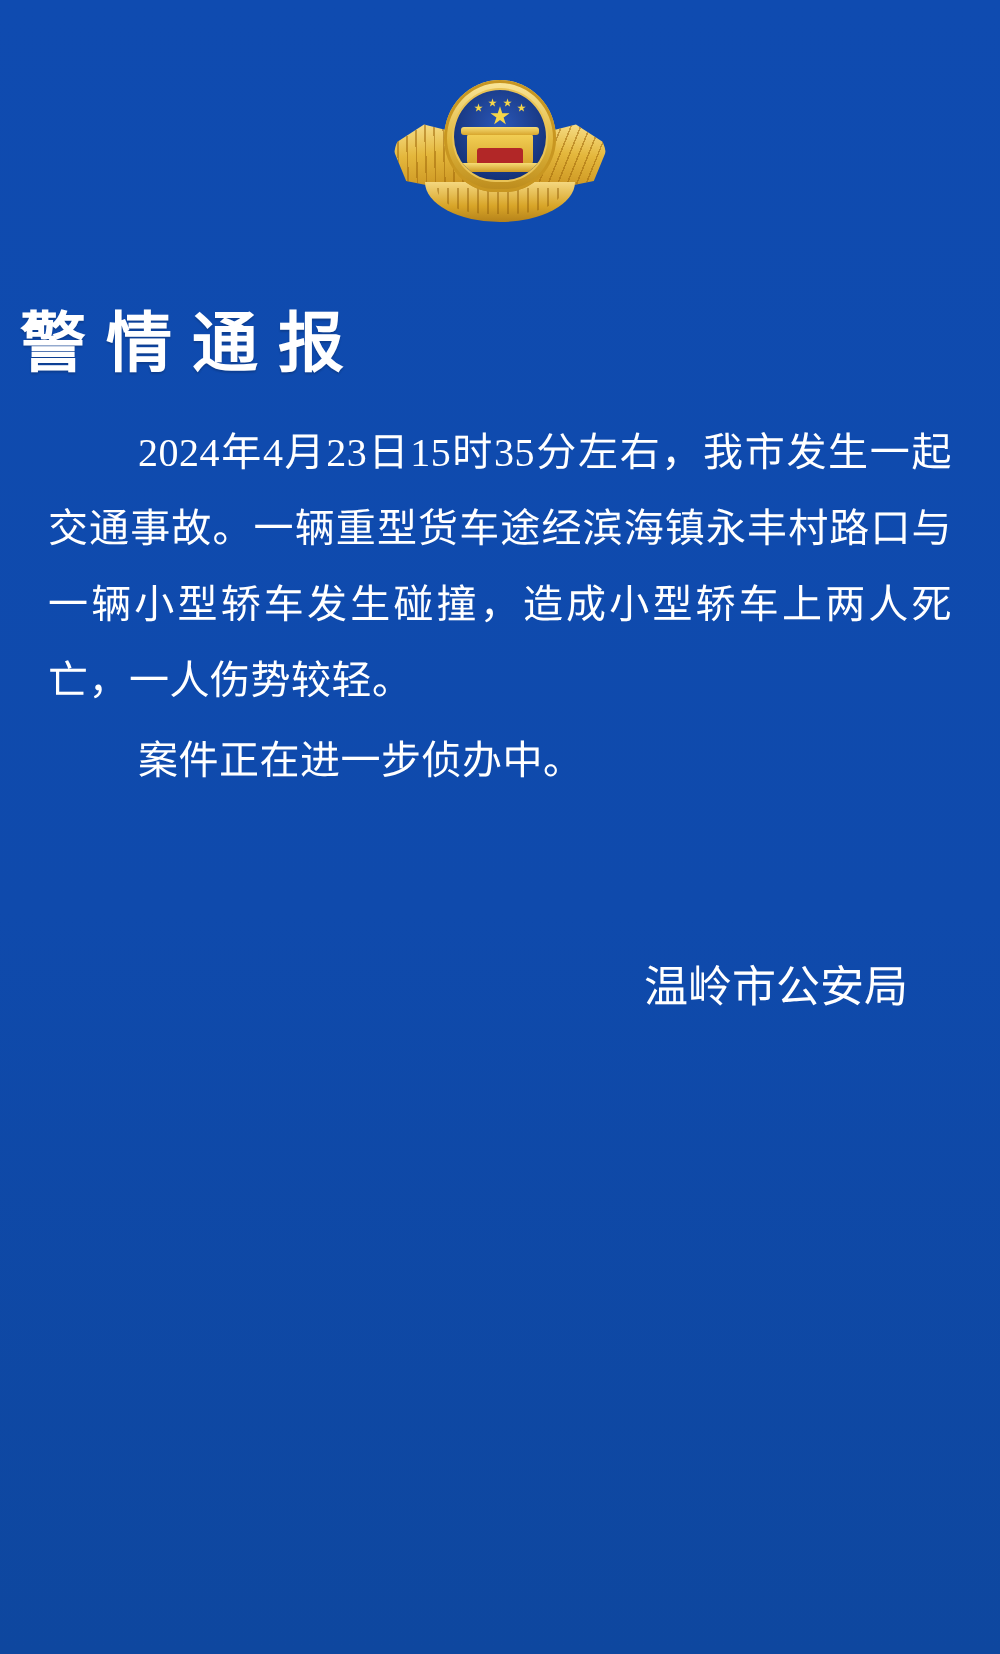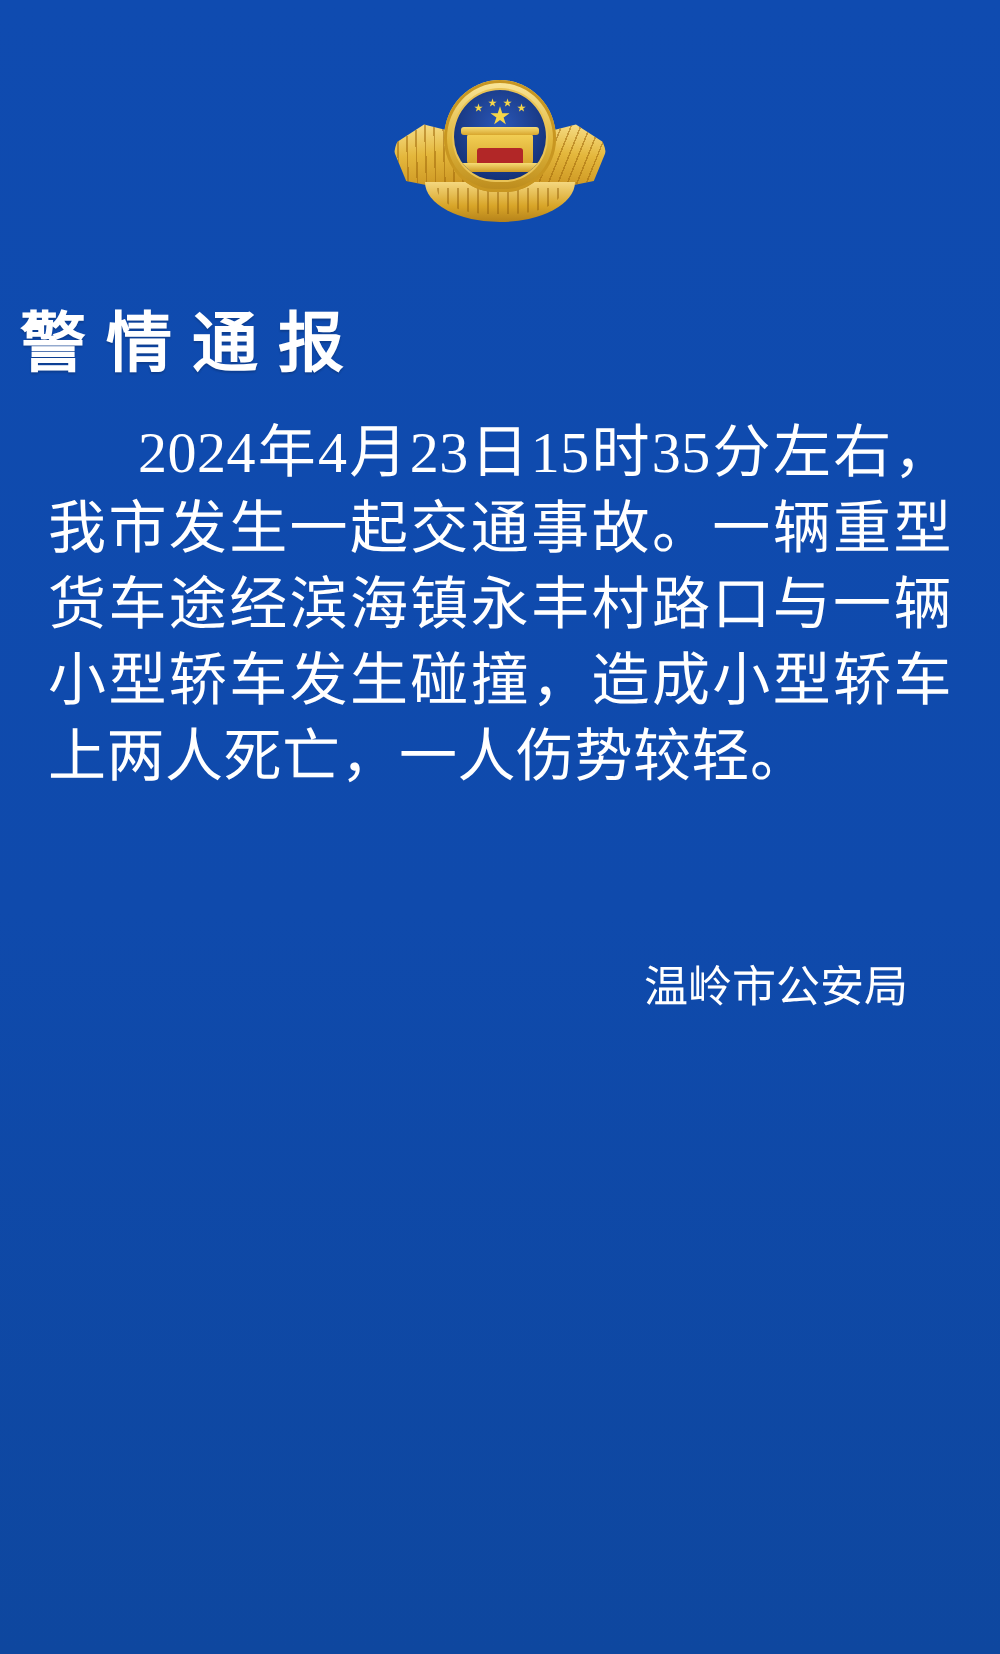--- a/index.html
+++ b/index.html
@@ -204,21 +204,21 @@
   }
 
   
   .body-text {
     position: absolute;
     top: 415px;
     left: 48px;
     width: 904px;
   }
   .para {
-    font-size: 58px;
+    font-size: 40px;
     line-height: 76px;
     text-indent: 90px;
     color: #ffffff;
     margin: 0 0 4px 0;
     text-align: justify;
     text-justify: inter-ideograph;
     letter-spacing: 0.5px;
   }
 
   
@@ -261,19 +261,20 @@
           <div class="gate-base"></div>
         </div>
       </div>
     </div>
   </div>
 
   <h1 class="title">警情通报</h1>
 
   <div class="body-text">
     <p class="para">2024年4月23日15时35分左右，我市发生一起交通事故。一辆重型货车途经滨海镇永丰村路口与一辆小型轿车发生碰撞，造成小型轿车上两人死亡，一人伤势较轻。</p>
+    <p class="para">案件正在进一步侦办中。</p>
   </div>
 
   <div class="signature">
     <div class="sig-line">温岭市公安局</div>
   </div>
 
 </div>
 
 </body></html>

